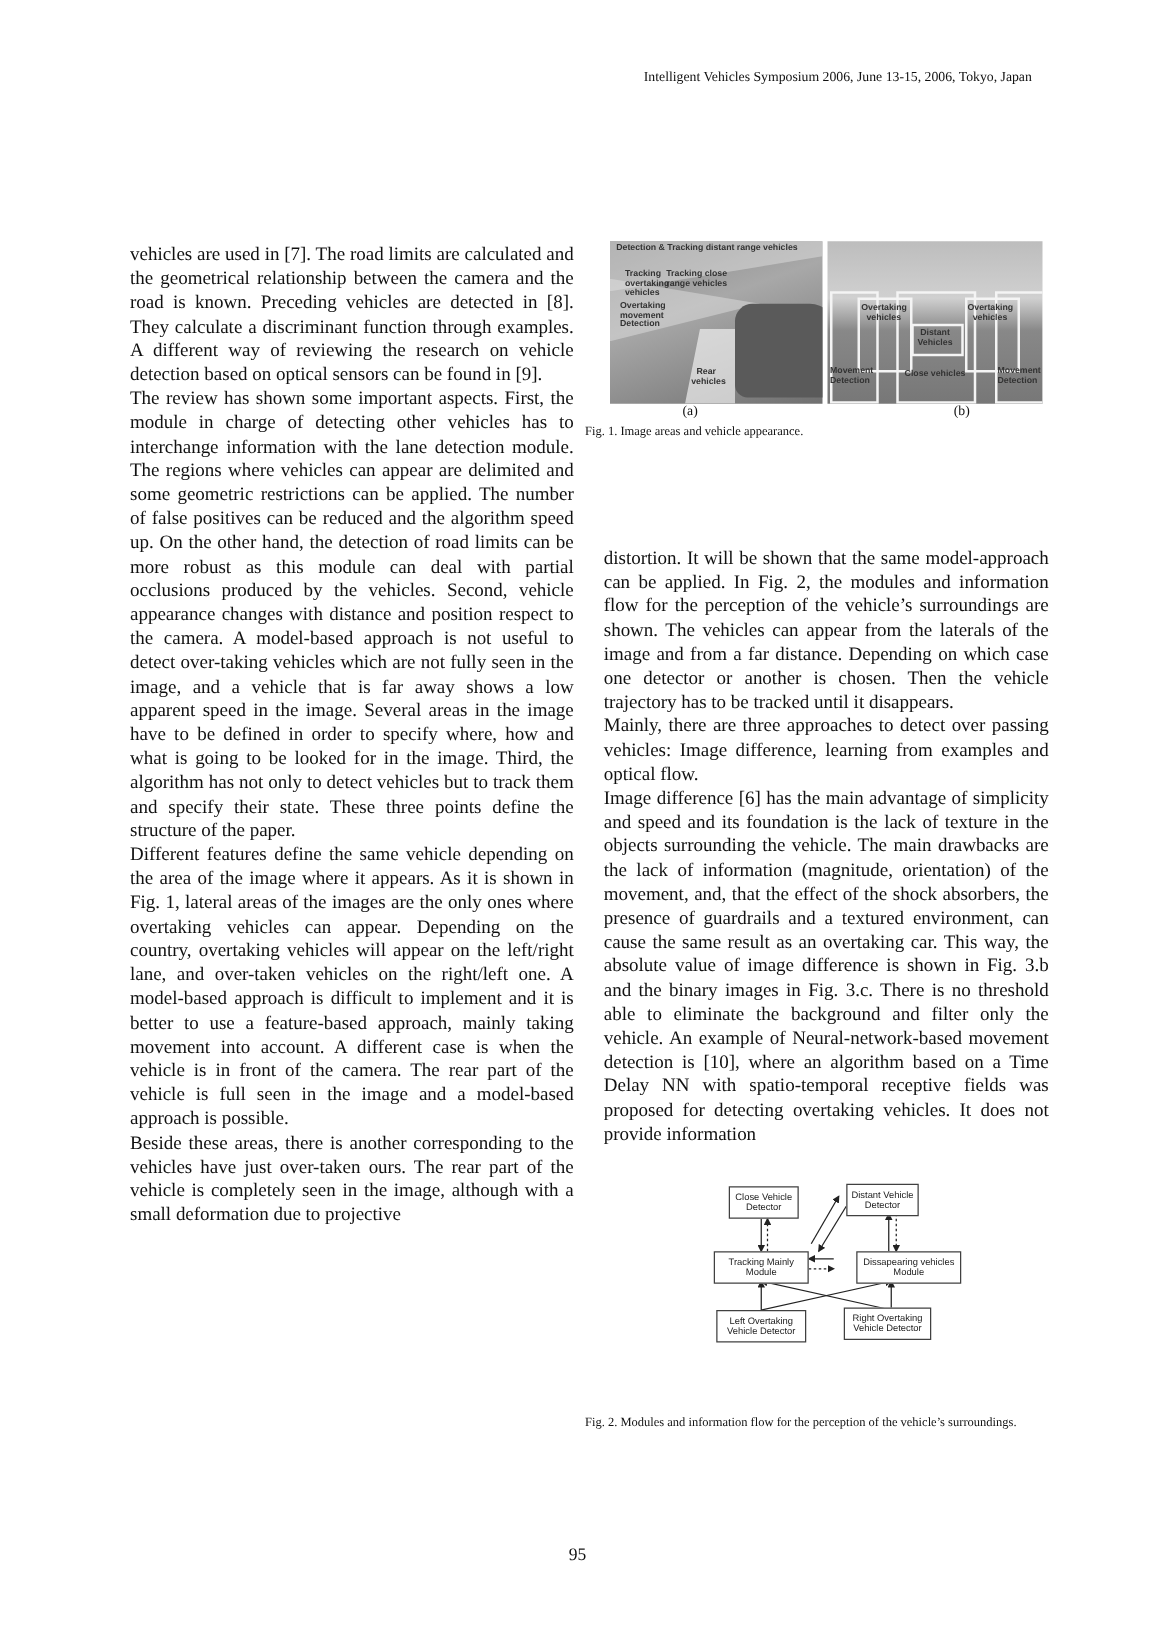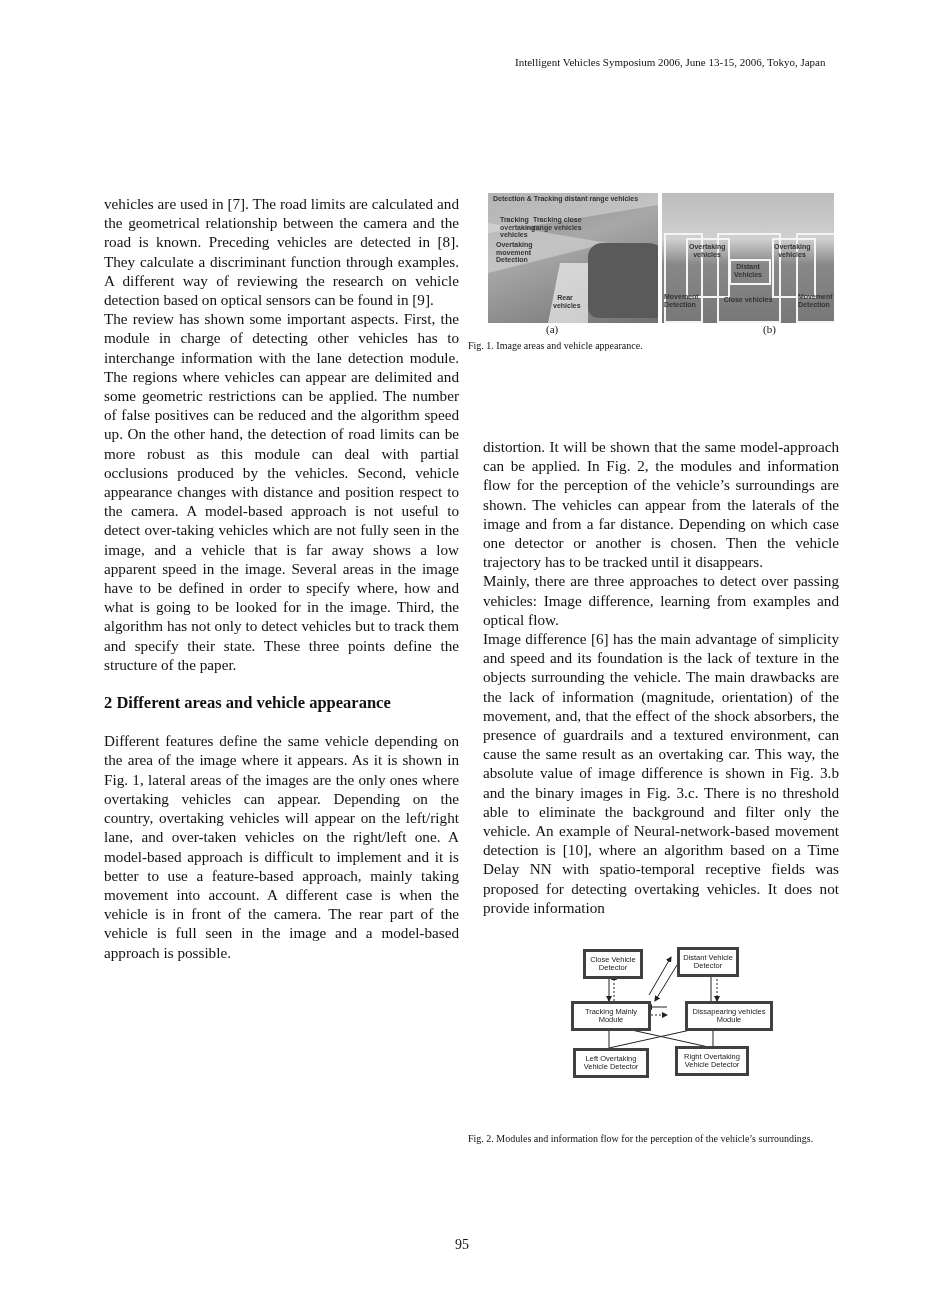--- a/index.html
+++ b/index.html
@@ -13,33 +13,33 @@
   .fig1 { position:absolute; left:488px; top:193px; width:346px; height:130px; }
   .imgA { position:absolute; left:0; top:0; width:170px; height:130px; background:linear-gradient(160deg,#8a8a8a 0%,#a8a8a8 40%,#707070 100%); overflow:hidden; }
   .imgB { position:absolute; left:174px; top:0; width:172px; height:130px; background:linear-gradient(180deg,#bdbdbd 0%,#d0d0d0 35%,#888 55%,#777 100%); overflow:hidden; }
   .lbl { position:absolute; font-family:"Liberation Sans", sans-serif; font-size:7px; font-weight:bold; line-height:7.5px; color:#333; }
   .box { position:absolute; border:2px solid #f4f4f4; }
   .car { position:absolute; left:100px; top:50px; width:80px; height:75px; background:#5a5a5a; border-radius:14px 20px 10px 10px; }
   .wedge { position:absolute; background:rgba(230,230,230,0.45); }
   .sub { position:absolute; font-size:11px; }
   .cap { position:absolute; font-size:10px; line-height:12px; }
   .diagram { position:absolute; left:565px; top:945px; width:190px; height:130px; }
-  .dbox { position:absolute; border:3px solid #404040; background:#fff; font-family:"Liberation Sans", sans-serif; font-size:7.5px; line-height:8.5px; text-align:center; color:#222; display:flex; flex-direction:column; justify-content:center; }
+  .dbox { position:absolute; border:1px solid #404040; background:#fff; font-family:"Liberation Sans", sans-serif; font-size:7.5px; line-height:8.5px; text-align:center; color:#222; display:flex; flex-direction:column; justify-content:center; }
   .pagenum { position:absolute; left:455px; top:1237px; font-size:14px; }
 </style>
 </head>
 <body>
 
 <div class="header">Intelligent Vehicles Symposium 2006, June 13-15, 2006, Tokyo, Japan</div>
 
 <div class="col left">
   <p>vehicles are used in [7]. The road limits are calculated and the geometrical relationship between the camera and the road is known. Preceding vehicles are detected in [8]. They calculate a discriminant function through examples. A different way of reviewing the research on vehicle detection based on optical sensors can be found in [9].</p>
   <p>The review has shown some important aspects. First, the module in charge of detecting other vehicles has to interchange information with the lane detection module. The regions where vehicles can appear are delimited and some geometric restrictions can be applied. The number of false positives can be reduced and the algorithm speed up. On the other hand, the detection of road limits can be more robust as this module can deal with partial occlusions produced by the vehicles. Second, vehicle appearance changes with distance and position respect to the camera. A model-based approach is not useful to detect over-taking vehicles which are not fully seen in the image, and a vehicle that is far away shows a low apparent speed in the image. Several areas in the image have to be defined in order to specify where, how and what is going to be looked for in the image. Third, the algorithm has not only to detect vehicles but to track them and specify their state. These three points define the structure of the paper.</p>
-  <h2>2 Different areas and vehicle appearance</h2>
   <p>Different features define the same vehicle depending on the area of the image where it appears. As it is shown in Fig. 1, lateral areas of the images are the only ones where overtaking vehicles can appear. Depending on the country, overtaking vehicles will appear on the left/right lane, and over-taken vehicles on the right/left one. A model-based approach is difficult to implement and it is better to use a feature-based approach, mainly taking movement into account. A different case is when the vehicle is in front of the camera. The rear part of the vehicle is full seen in the image and a model-based approach is possible.</p>
+  <p>Beside these areas, there is another corresponding to the vehicles have just over-taken ours. The rear part of the vehicle is completely seen in the image, although with a small deformation due to projective</p>
 </div>
 
 <div class="fig1">
   <div class="imgA">
     <div class="wedge" style="left:0;top:0;width:170px;height:40px;clip-path:polygon(0 0,100% 0,100% 30%,0 100%);"></div>
     <div class="wedge" style="left:0;top:30px;width:120px;height:50px;clip-path:polygon(0 0,100% 40%,0 100%);"></div>
     <div class="car"></div>
     <div class="wedge" style="left:60px;top:70px;width:40px;height:60px;background:rgba(240,240,240,0.7);clip-path:polygon(30% 0,100% 0,100% 100%,0 100%);"></div>
     <div class="lbl" style="left:5px;top:2px;">Detection &amp; Tracking distant range vehicles</div>
     <div class="lbl" style="left:12px;top:23px;width:40px;">Tracking overtaking vehicles</div>

